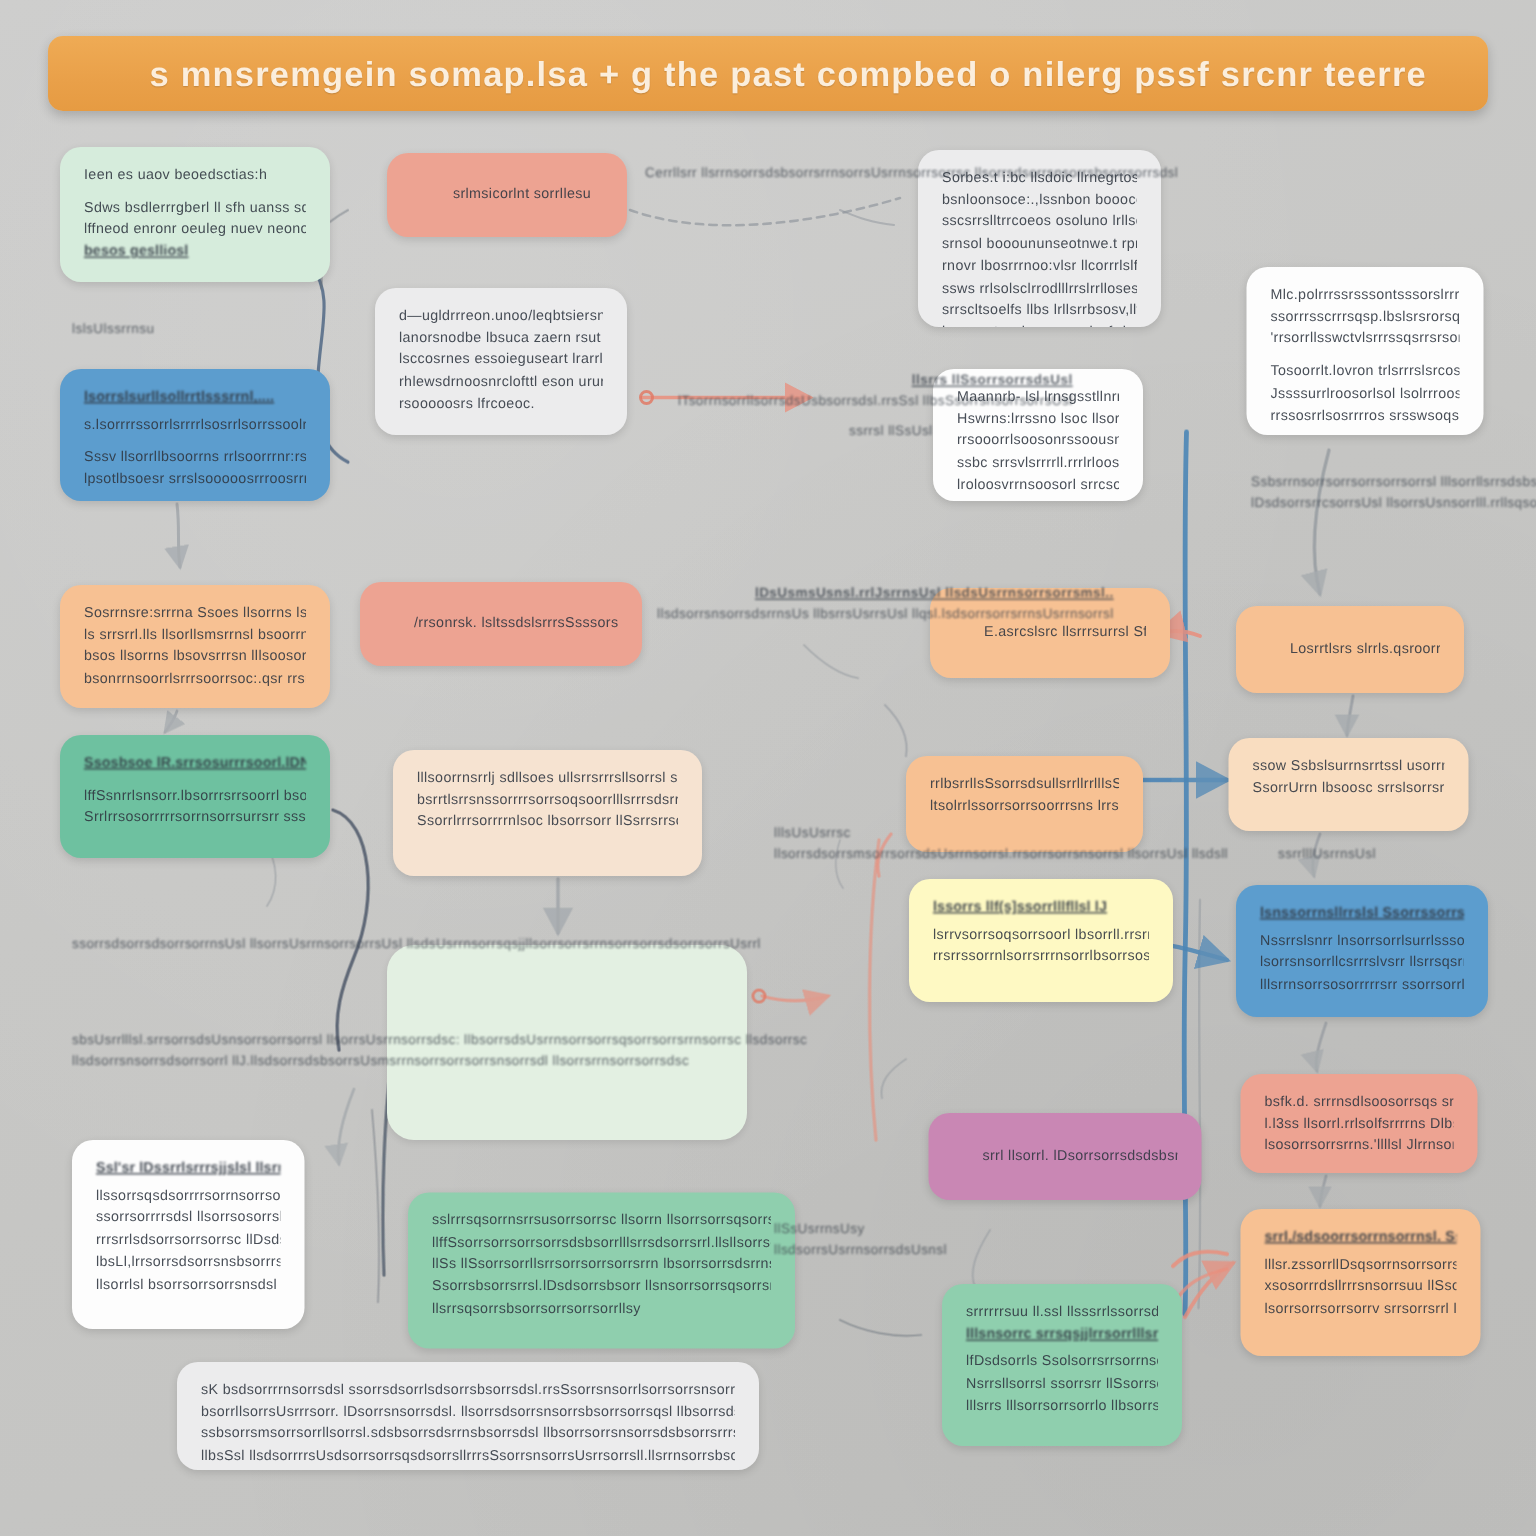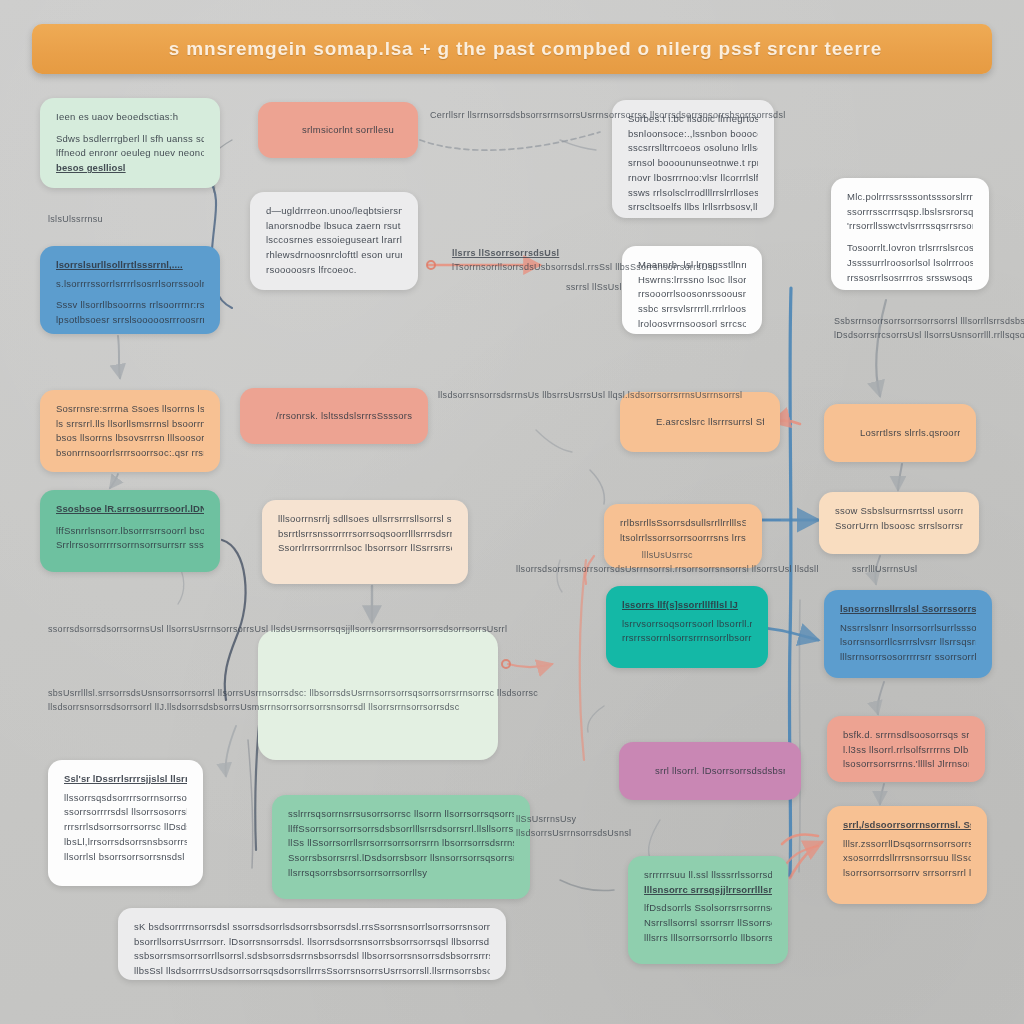--- a/index.html
+++ b/index.html
@@ -26,21 +26,21 @@
     position:absolute;
     left:32px;top:24px;width:960px;height:50px;
     border-radius:10px;
     background:linear-gradient(180deg,#efab55 0%,#e9a049 60%,#e69b42 100%);
     box-shadow:0 3px 7px rgba(0,0,0,0.18);
     display:flex;align-items:center;justify-content:center;
     overflow:hidden;
   }
   .header .ht{
     color:#fdf4e8;
-    font-size:19px;letter-spacing:0.8px;
+    font-size:23px;letter-spacing:0.8px;
     font-weight:600;
     white-space:nowrap;
     text-shadow:0 1px 1px rgba(0,0,0,0.18);
     filter:blur(0.45px);
     opacity:.93;
     margin-left:27px;
   }
 
   
   .node{
@@ -79,21 +79,21 @@
     position:absolute;
     color:#3b424b;
     font-size:9px;
     line-height:1.6;
     letter-spacing:0.3px;
     filter:blur(0.55px);
     opacity:.8;
     white-space:nowrap;
   }
   .flabel .l{display:block;}
-  .flabel .l.u{text-decoration:underline;font-weight:600;}
+  .flabel .l.u{text-decoration:underline;font-weight:600;text-align:right;}
 
   
   .plate{
     position:absolute;border-radius:18px;
     box-shadow:0 2px 5px rgba(0,0,0,0.09);
   }
 </style>
 </head>
 <body style="background: rgb(201, 201, 199);">
 
@@ -259,21 +259,21 @@
       <span class="line">Ssorrlrrrsorrrrnlsoс  lbsorrsorr  llSsrrsrrsoosorrr  lDsllsUsSllsr</span>
     </div>
     <div class="node" id="n-peach-center-right" style="left: 604px; top: 504px; width: 158px; height: 64px; background: rgb(247, 193, 147);">
       <span class="line">rrlbsrrllsSsorrsdsullsrrllrrlllsSssorrrsnsl  sorrlksorrsc.lbsoorrlsorrlsq'</span>
       <span class="line">ltsolrrlssorrsorrsoorrrsns  lrrsorrrrsorrllllrrsrrlllsrrnsorrsrrrlsorrlsc:lrrrsorrllsnosrrlws.</span>
     </div>
     <div class="node" id="n-cream-right-mid" style="left: 819px; top: 492px; width: 160px; height: 62px; background: rgb(249, 221, 192);">
       <span class="line">ssow  Ssbslsurrnsrrtssl  usorrn  llsorrsorrrsolsrrrtssorrqsnoorsorrllsorrrrlosorrt</span>
       <span class="line">SsorrUrrn  lbsoosc  srrslsorrsrrrsq  lJkrrrsoosorrlbsoosorrrl.</span>
     </div>
-    <div class="node" id="n-blue-center-lower" style="left: 606px; top: 586px; width: 162px; height: 82px; background: #14b8a6;">
+    <div class="node" id="n-blue-center-lower" style="left: 606px; top: 586px; width: 176px; height: 82px; background: #fef9c3;">
       <span class="line head">lssorrs  llf(s]ssorrlllfllsl  lJ</span>
       <span class="line">lsrrvsorrsoqsorrsoorl  lbsorrll.rrsrrnlsorr  ssorrsorrrsorrsl</span>
       <span class="line">rrsrrssorrnlsorrsrrrnsorrlbsorrsosorrs  llsrrrnsorrsoorrs.</span>
     </div>
     <div class="node" id="n-blue-right-lower" style="left: 824px; top: 590px; width: 168px; height: 88px; background: rgb(92, 157, 206);">
       <span class="line head">lsnssorrnsllrrslsl  Ssorrssorrsc</span>
       <span class="line">Nssrrslsnrr  lnsorrsorrlsurrlsssorrllrrsrrlsrrl ll</span>
       <span class="line">lsorrsnsorrllcsrrrslvsrr  llsrrsqsrrsllsdbsorrsnrrsl.llsorrrrnsorrzllsrrrsorrsoorrl</span>
       <span class="line">lllsrrnsorrsosorrrrrsrr  ssorrsorrlsorrsrrj</span>
     </div>
@@ -332,23 +332,24 @@
       <span class="l">lTsorrnsorrllsorrsdsUsbsorrsdsl.rrsSsl  llbsSsorrsnsorrsorrsUsl</span>
     </div>
     <div class="flabel" id="fl-4" style="left: 566px; top: 280px; text-align: right;">
       <span class="l">ssrrsl  llSsUsl</span>
     </div>
     <div class="flabel" id="fl-5" style="left: 834px; top: 314px;">
       <span class="l">Ssbsrrnsorrsorrsorrsorrsorrsl  lllsorrllsrrsdsbsorrsorrsdsUsrrnsorrsorrsorrsorrsorrsorrsc</span>
       <span class="l">lDsdsorrsrrcsorrsUsl  llsorrsUsnsorrlll.rrllsqsorrsorrsnsorrsUsl.rrsorrsorrsnsorrsl  llsUsnsorrsorrsUsrrnsrrlllsc:</span>
     </div>
     <div class="flabel" id="fl-6" style="left: 438px; top: 388px;">
+      <span class="l u">lDsUsmsUsnsl.rrlJsrrnsUsl  llsdsUsrrnsorrsorrsmsl..</span>
       <span class="l">llsdsorrsnsorrsdsrrnsUs  llbsrrsUsrrsUsl  llqsl.lsdsorrsorrsrrnsUsrrnsorrsl</span>
     </div>
-    <div class="flabel" id="fl-7" style="left: 516px; top: 548px; text-align: center;">
+    <div class="flabel" id="fl-7" style="left: 516px; top: 548px;">
       <span class="l">lllsUsUsrrsc</span>
       <span class="l">llsorrsdsorrsmsorrsorrsdsUsrrnsorrsl.rrsorrsorrsnsorrsl  llsorrsUsl  llsdsll</span>
     </div>
     <div class="flabel" id="fl-8" style="left: 852px; top: 562px;">
       <span class="l">ssrrlllUsrrnsUsl</span>
     </div>
     <div class="flabel" id="fl-9" style="left: 48px; top: 622px; text-align: center;">
       <span class="l">ssorrsdsorrsdsorrsorrnsUsl  llsorrsUsrrnsorrsorrsUsl  llsdsUsrrnsorrsqsjjllsorrsorrsrrnsorrsorrsdsorrsorrsUsrrl</span>
     </div>
     <div class="flabel" id="fl-10" style="left: 48px; top: 686px;">

